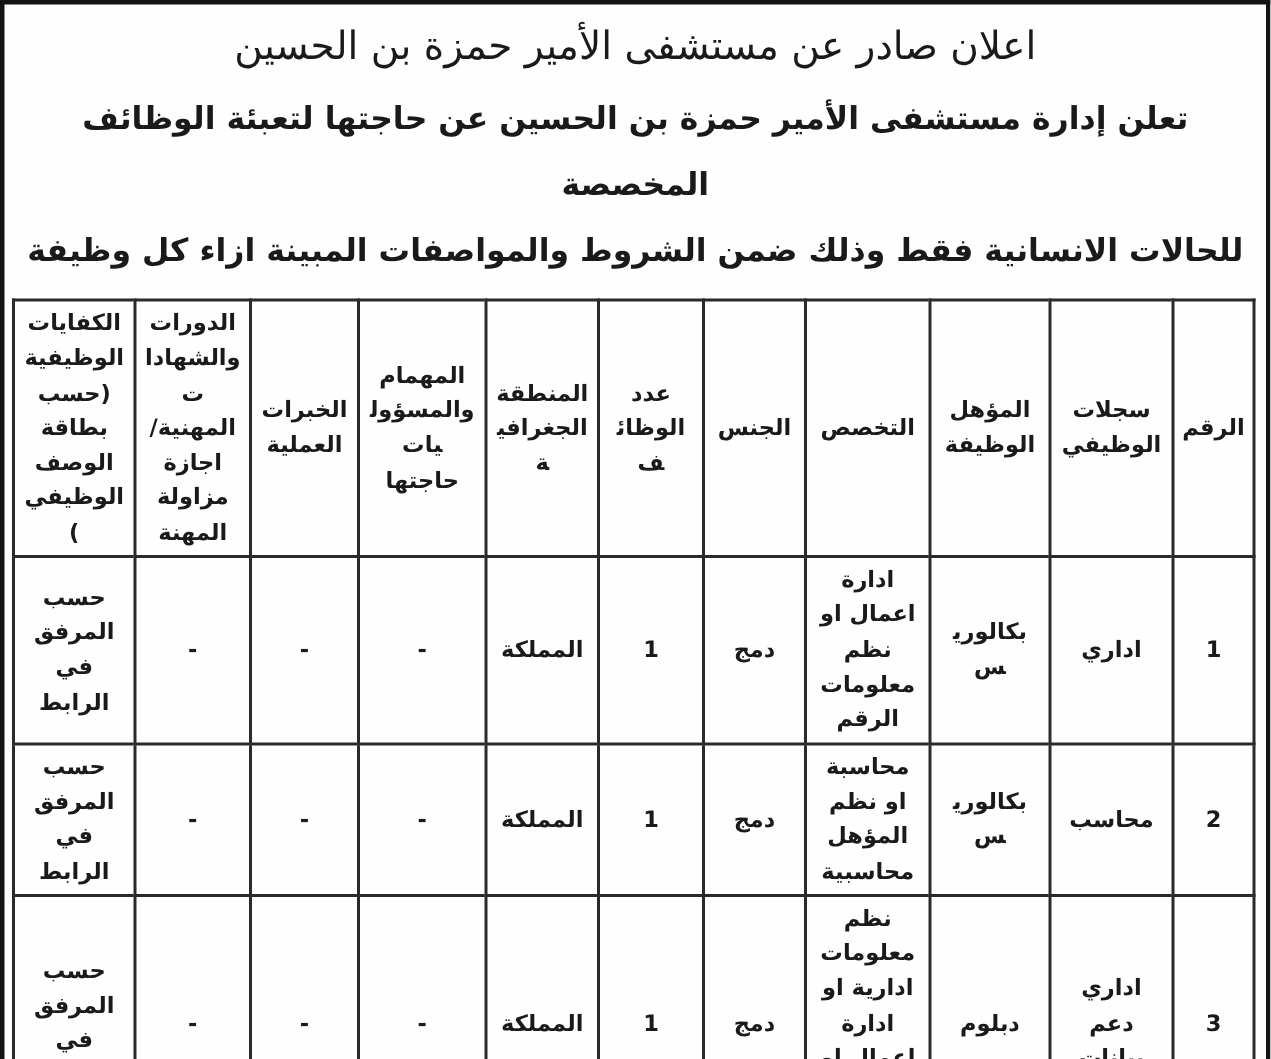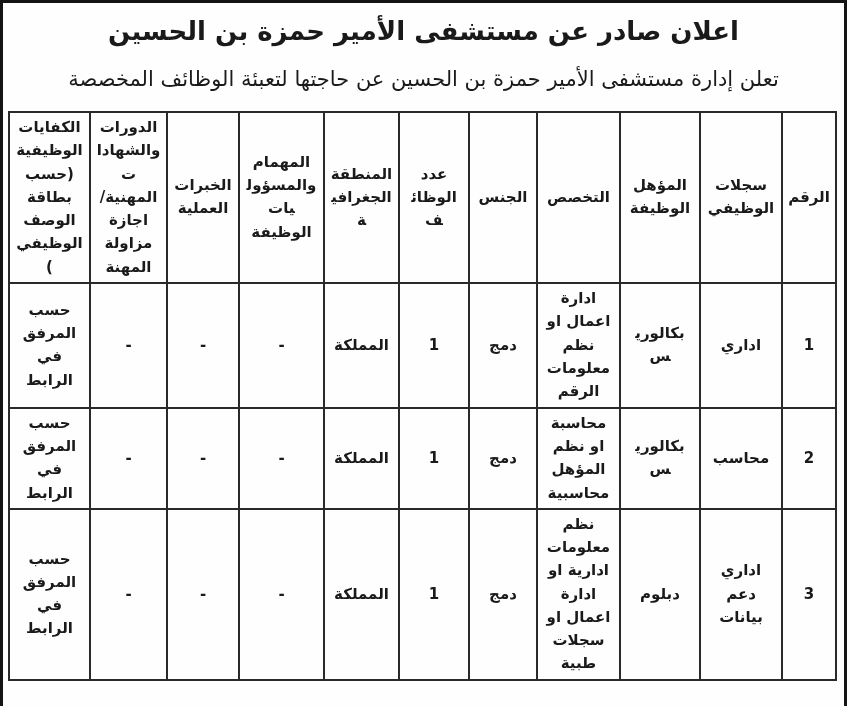--- a/index.html
+++ b/index.html
@@ -20,27 +20,27 @@
     color: #1a1a1a;
     overflow: hidden;
     direction: rtl;
   }
   .header-block {
     text-align: center;
     padding: 8px 14px 4px 14px;
   }
   .page-title {
     font-size: 26px;
-    font-weight: bold;
+    font-weight: normal;
     line-height: 40px;
     margin-bottom: 6px;
   }
   .subtitle-line {
     font-size: 21px;
-    font-weight: normal;
+    font-weight: bold;
     line-height: 44px;
   }
   table.jobs {
     border-collapse: collapse;
     table-layout: fixed;
     margin: 6px 7px 0 9px;
     width: 827px;
     background: #fefefe;
   }
   table.jobs th, table.jobs td {
@@ -72,20 +72,21 @@
   col.c10 { width: 81px; }
 </style>
 </head>
 <body>
 
 <div class="page">
 
   <div class="header-block">
     <div class="page-title">اعلان صادر عن مستشفى الأمير حمزة بن الحسين</div>
     <div class="subtitle-line">تعلن إدارة مستشفى الأمير حمزة بن الحسين عن حاجتها لتعبئة الوظائف المخصصة</div>
+    <div class="subtitle-line">للحالات الانسانية فقط وذلك ضمن الشروط والمواصفات المبينة ازاء كل وظيفة</div>
   </div>
 
   <table class="jobs">
     <colgroup>
       <col class="c0">
         <col class="c1">
         <col class="c2">
         <col class="c3">
       <col class="c4">
         <col class="c5">
@@ -97,21 +98,21 @@
     </colgroup>
     <thead>
       <tr class="r-head">
         <th>الرقم</th>
         <th>سجلات الوظيفي</th>
         <th>المؤهل الوظيفة</th>
         <th>التخصص</th>
         <th>الجنس</th>
         <th>عدد الوظائف</th>
         <th>المنطقة الجغرافية</th>
-        <th>المهمام والمسؤوليات الوظيفة</th>
+        <th>المهمام والمسؤوليات حاجتها</th>
         <th>الخبرات العملية</th>
         <th>الدورات والشهادات المهنية/ اجازة مزاولة المهنة</th>
         <th>الكفايات الوظيفية (حسب بطاقة الوصف الوظيفي)</th>
       </tr>
     </thead>
     <tbody>
       <tr class="r-0">
         <td class="num-cell">1</td>
         <td>اداري</td>
         <td>بكالوريس</td>

